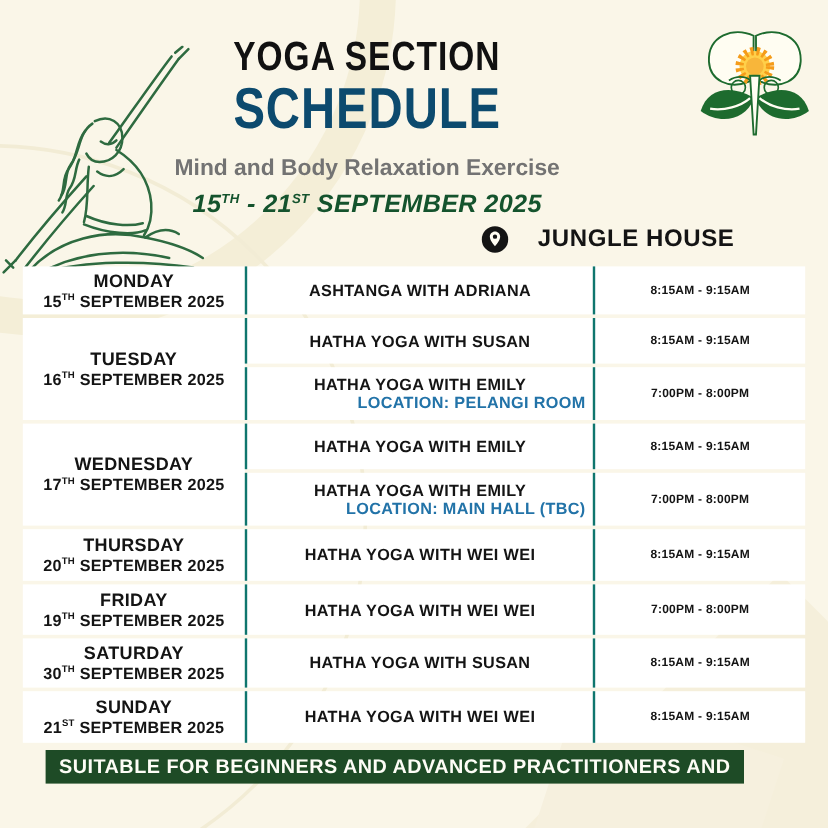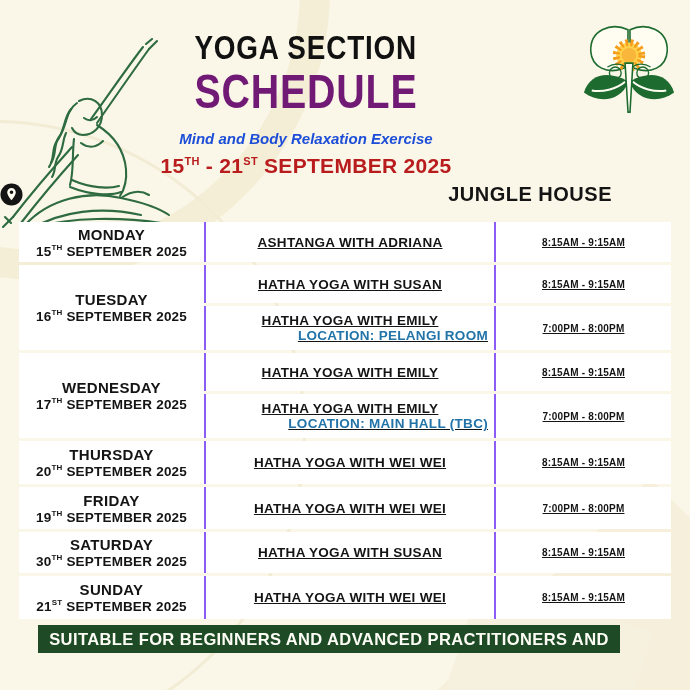--- a/index.html
+++ b/index.html
@@ -11,36 +11,36 @@
   }
   
   .wm{position:absolute;pointer-events:none;z-index:0;}
   .wm-ring-tl{left:-250px;top:-300px;width:520px;height:520px;border:30px solid #f4eed7;border-radius:50%;}
   .wm-ring-mid{left:-320px;top:120px;width:620px;height:620px;border:3px solid #f2ecd5;border-radius:50%;}
   .wm-diamond-br{right:-110px;bottom:-150px;width:300px;height:300px;background:#f5efdb;transform:rotate(45deg);}
   .wm-diamond-b2{right:60px;bottom:-90px;width:180px;height:180px;background:#f6f0de;transform:rotate(18deg);}
   
   .header{position:absolute;left:0;top:0;width:612px;text-align:center;z-index:2;}
   .title1{margin-top:30px;font-size:34px;font-weight:800;line-height:1.0;letter-spacing:1px;color:#111;}
-  .title2{font-size:48px;font-weight:800;line-height:1.0;letter-spacing:1px;color:#701a75;margin-top:4px;}
+  .title2{font-size:48px;font-weight:800;line-height:1.0;letter-spacing:1px;color:#0c4a6e;margin-top:4px;}
   .condense{display:inline-block;transform:scaleX(0.82);transform-origin:center;white-space:nowrap;}
-  .subtitle{margin-top:14px;font-size:15px;font-weight:700;font-style:italic;color:#1d4ed8;}
-  .date-line{margin-top:7px;font-size:21px;font-weight:800;color:#b91c1c;letter-spacing:0.3px;}
+  .subtitle{margin-top:14px;font-size:19px;font-weight:700;color:#737373;}
+  .date-line{margin-top:7px;font-size:21px;font-weight:800;color:#14532d;letter-spacing:0.3px;font-style:italic;}
   .date-line sup{font-size:11px;font-weight:800;}
-  .loc-line{margin-top:5px;display:flex;align-items:center;justify-content:space-between;gap:24px;font-size:20px;font-weight:800;color:#141414;letter-spacing:0.5px;}
+  .loc-line{margin-top:5px;display:flex;align-items:center;justify-content:flex-end;gap:24px;font-size:20px;font-weight:800;color:#141414;letter-spacing:0.5px;}
   .pin{width:23px;height:23px;display:block;}
   
   .logo{position:absolute;right:12px;top:20px;width:98px;height:98px;z-index:2;}
   
   .figure{position:absolute;left:0px;top:38px;width:182px;height:196px;z-index:1;}
   
   .sched{position:absolute;left:19px;top:219px;z-index:2;}
   table{border-collapse:separate;border-spacing:0 3px;table-layout:fixed;width:652px;}
   td{background:#ffffff;padding:0 6px;vertical-align:middle;text-align:center;}
-  td.class-cell,td.time-cell{border-left:2px solid #8b5cf6;text-decoration:underline;}
+  td.class-cell,td.time-cell{border-left:2px solid #0f766e;}
   .day-name{font-size:15px;font-weight:800;letter-spacing:0.3px;}
   .day-date{font-size:13.5px;font-weight:800;letter-spacing:0.2px;}
   .day-date sup{font-size:8px;font-weight:800;}
   .class-title{font-size:13.5px;font-weight:800;letter-spacing:0.3px;}
   .class-location{font-size:13.5px;font-weight:800;letter-spacing:0.3px;color:#2273a8;text-align:right;}
   .class-location:empty{display:none;}
   .time-cell{font-size:10px;font-weight:800;letter-spacing:0.2px;}
   tr.h40 td{height:40px;} tr.h38 td{height:38px;} tr.h44 td{height:44px;}
   tr.h43 td{height:43px;} tr.h42 td{height:42px;} tr.h41 td{height:41px;}
   

